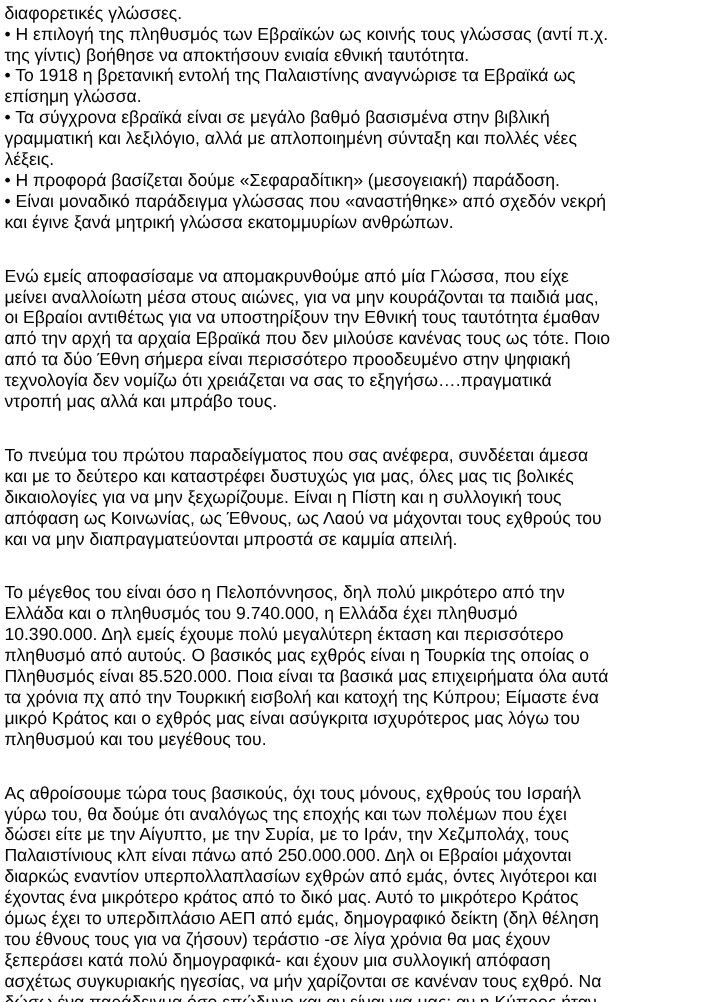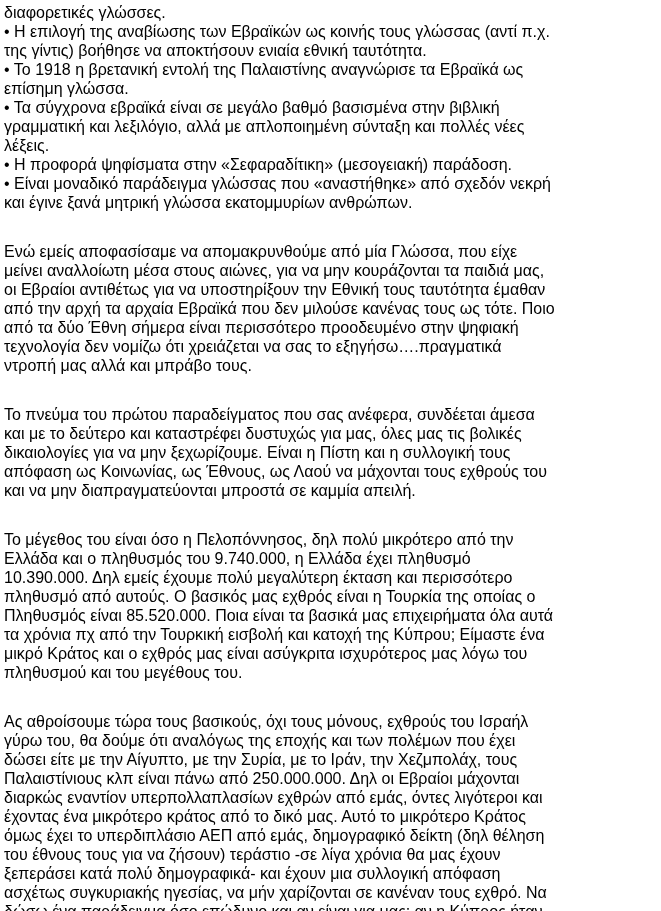--- a/index.html
+++ b/index.html
@@ -34,28 +34,28 @@
     display: inline;
   }
 </style>
 </head>
 <body>
 
 <div class="doc">
 
   <p class="line">διαφορετικές γλώσσες.</p>
 
-  <p class="line"><span class="bullet-marker">•</span> <span>Η επιλογή της αναβίωσης των Εβραϊκών ως κοινής τους γλώσσας (αντί π.χ. της γίντις) βοήθησε να αποκτήσουν ενιαία εθνική ταυτότητα.</span></p>
+  <p class="line"><span class="bullet-marker">•</span> <span>Η επιλογή της πληθυσμός των Εβραϊκών ως κοινής τους γλώσσας (αντί π.χ. της γίντις) βοήθησε να αποκτήσουν ενιαία εθνική ταυτότητα.</span></p>
 
   <p class="line"><span class="bullet-marker">•</span> <span>Το 1918 η βρετανική εντολή της Παλαιστίνης αναγνώρισε τα Εβραϊκά ως επίσημη γλώσσα.</span></p>
 
 
   <p class="line"><span class="bullet-marker">•</span> <span>Τα σύγχρονα εβραϊκά είναι σε μεγάλο βαθμό βασισμένα στην βιβλική γραμματική και λεξιλόγιο, αλλά με απλοποιημένη σύνταξη και πολλές νέες λέξεις.</span></p>
 
-  <p class="line"><span class="bullet-marker">•</span> <span>Η προφορά ψηφίσματα στην «Σεφαραδίτικη» (μεσογειακή) παράδοση.</span></p>
+  <p class="line"><span class="bullet-marker">•</span> <span>Η προφορά βασίζεται δούμε «Σεφαραδίτικη» (μεσογειακή) παράδοση.</span></p>
 
   <p class="line"><span class="bullet-marker">•</span> <span>Είναι μοναδικό παράδειγμα γλώσσας που «αναστήθηκε» από σχεδόν νεκρή και έγινε ξανά μητρική γλώσσα εκατομμυρίων ανθρώπων.</span></p>
 
   <p class="para">Ενώ εμείς αποφασίσαμε να απομακρυνθούμε από μία Γλώσσα, που είχε μείνει αναλλοίωτη μέσα στους αιώνες, για να μην κουράζονται τα παιδιά μας, οι Εβραίοι αντιθέτως για να υποστηρίξουν την Εθνική τους ταυτότητα έμαθαν από την αρχή τα αρχαία Εβραϊκά που δεν μιλούσε κανένας τους ως τότε. Ποιο από τα δύο Έθνη σήμερα είναι περισσότερο προοδευμένο στην ψηφιακή τεχνολογία δεν νομίζω ότι χρειάζεται να σας το εξηγήσω….πραγματικά ντροπή μας αλλά και μπράβο τους.</p>
 
   <p class="para">Το πνεύμα του πρώτου παραδείγματος που σας ανέφερα, συνδέεται άμεσα και με το δεύτερο και καταστρέφει δυστυχώς για μας, όλες μας τις βολικές δικαιολογίες για να μην ξεχωρίζουμε. Είναι η Πίστη και η συλλογική τους απόφαση ως Κοινωνίας, ως Έθνους, ως Λαού να μάχονται τους εχθρούς του και να μην διαπραγματεύονται μπροστά σε καμμία απειλή.</p>
 
   <p class="para">Το μέγεθος του είναι όσο η Πελοπόννησος, δηλ πολύ μικρότερο από την Ελλάδα και ο πληθυσμός του 9.740.000, η Ελλάδα έχει πληθυσμό 10.390.000. Δηλ εμείς έχουμε πολύ μεγαλύτερη έκταση και περισσότερο πληθυσμό από αυτούς. Ο βασικός μας εχθρός είναι η Τουρκία της οποίας ο Πληθυσμός είναι 85.520.000. Ποια είναι τα βασικά μας επιχειρήματα όλα αυτά τα χρόνια πχ από την Τουρκική εισβολή και κατοχή της Κύπρου; Είμαστε ένα μικρό Κράτος και ο εχθρός μας είναι ασύγκριτα ισχυρότερος μας λόγω του πληθυσμού και του μεγέθους του.</p>
 
   <p class="para">Ας αθροίσουμε τώρα τους βασικούς, όχι τους μόνους, εχθρούς του Ισραήλ γύρω του, θα δούμε ότι αναλόγως της εποχής και των πολέμων που έχει δώσει είτε με την Αίγυπτο, με την Συρία, με το Ιράν, την Χεζμπολάχ, τους Παλαιστίνιους κλπ είναι πάνω από 250.000.000. Δηλ οι Εβραίοι μάχονται διαρκώς εναντίον υπερπολλαπλασίων εχθρών από εμάς, όντες λιγότεροι και έχοντας ένα μικρότερο κράτος από το δικό μας. Αυτό το μικρότερο Κράτος όμως έχει το υπερδιπλάσιο ΑΕΠ από εμάς, δημογραφικό δείκτη (δηλ θέληση του έθνους τους για να ζήσουν) τεράστιο -σε λίγα χρόνια θα μας έχουν ξεπεράσει κατά πολύ δημογραφικά- και έχουν μια συλλογική απόφαση ασχέτως συγκυριακής ηγεσίας, να μήν χαρίζονται σε κανέναν τους εχθρό. Να δώσω ένα παράδειγμα όσο επώδυνο και αν είναι για μας; αν η Κύπρος ήταν Εβραϊκό και όχι Ελληνικό έδαφος, υπάρχει έστω ένας που να πιστεύει, ότι οι Ισραηλινοί θα παρακαλούσαν 50 χρόνια τον ΟΗΕ να βγάλει ψηφίσματα για να πάρουν πίσω τα Κατεχόμενα και θα περίμεναν οι Τούρκοι να σεβαστούν το Διεθνές Δίκαιο;….</p>

